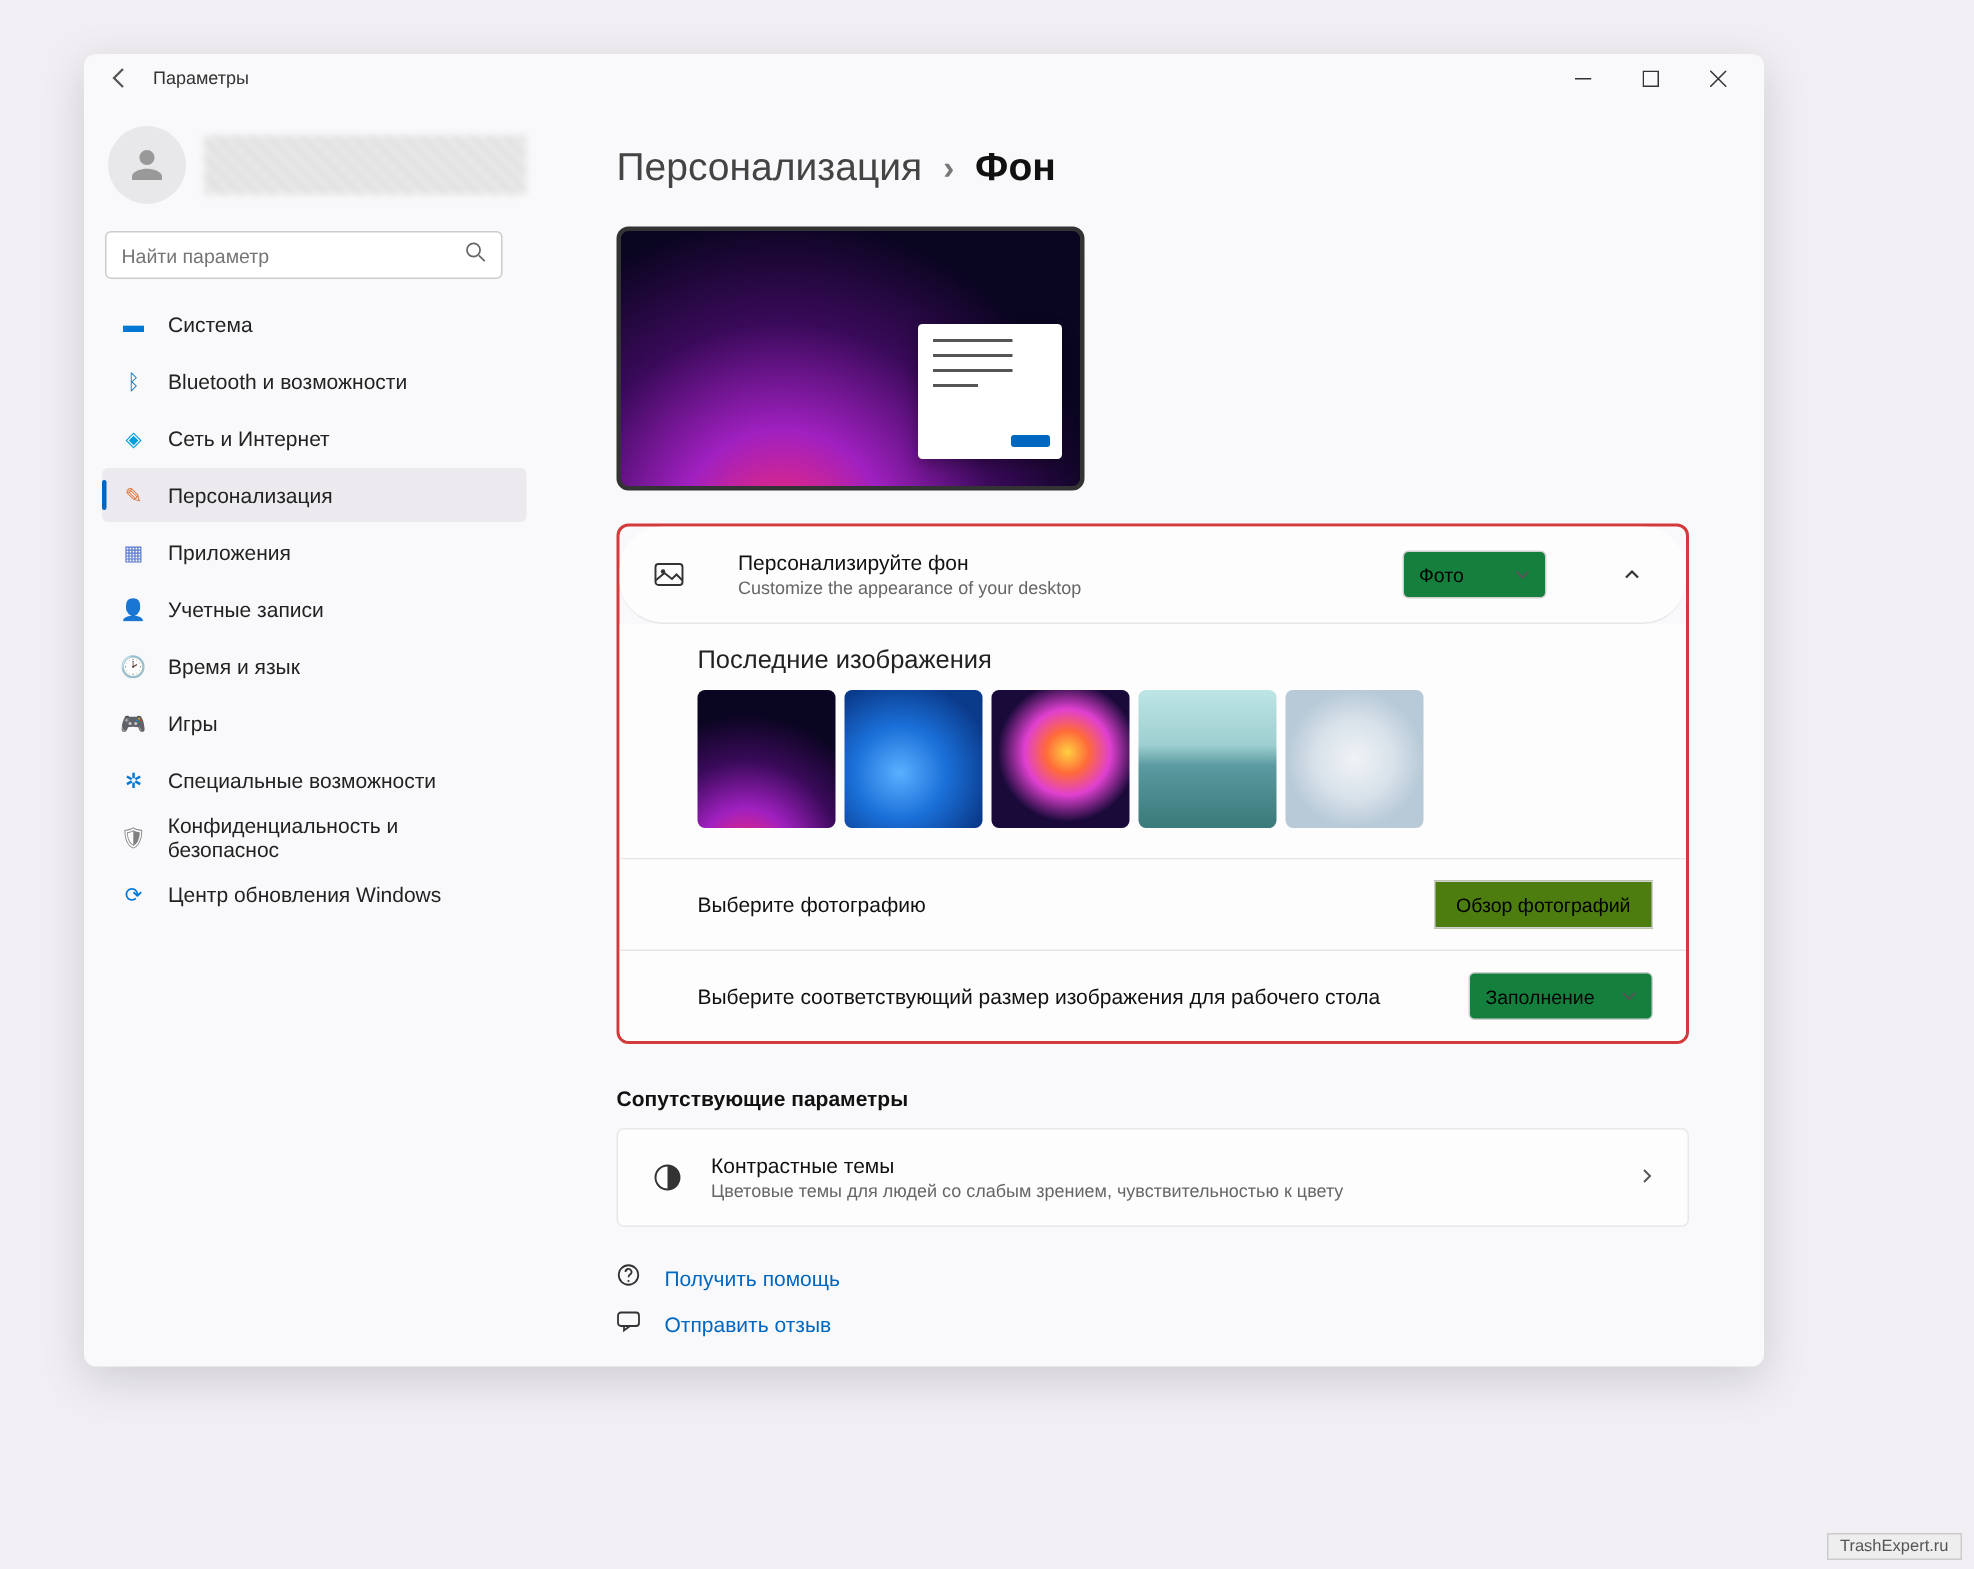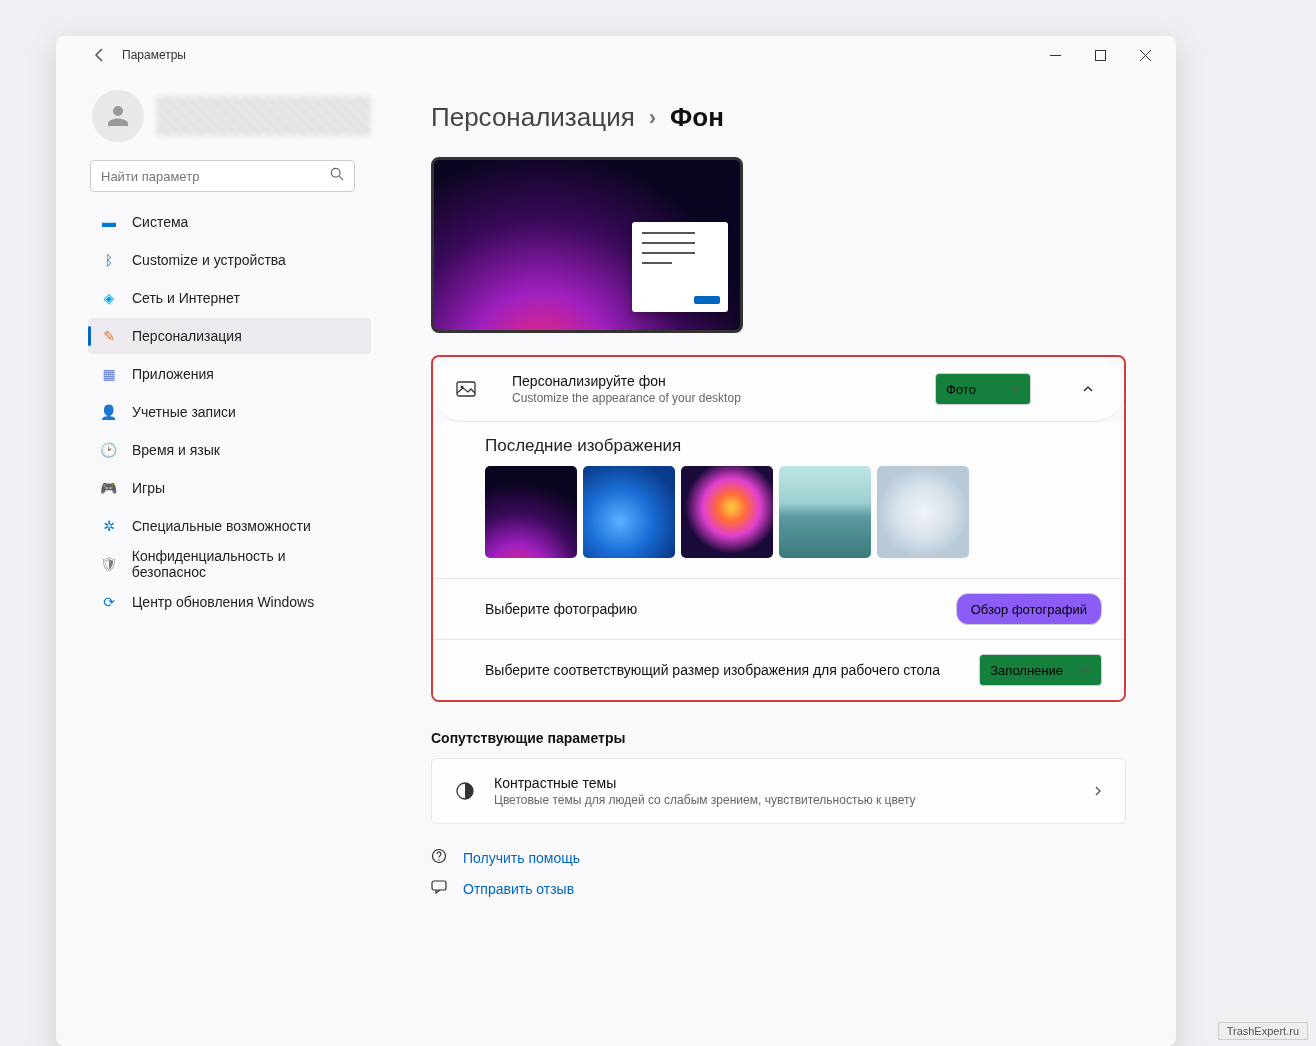--- a/index.html
+++ b/index.html
@@ -1,17 +1,17 @@
 <!DOCTYPE html>
 <html><head>
 <meta charset="utf-8">
 <style>
 * { box-sizing: border-box; margin: 0; padding: 0; font-family: "Segoe UI", Arial, sans-serif; }
 body { background: #f1eff4; width: 1316px; height: 1046px; position: relative; }
-.window { position: absolute; left: 56px; top: 36px; width: 1120px; height: 1010px; background: #f9f9fb; border-radius: 8px; box-shadow: 0 8px 30px rgba(0,0,0,0.15); overflow: hidden; display: flex; flex-direction: column; padding-left: 20px; }
+.window { position: absolute; left: 56px; top: 36px; width: 1120px; height: 875px; background: #f9f9fb; border-radius: 8px; box-shadow: 0 8px 30px rgba(0,0,0,0.15); overflow: hidden; display: flex; flex-direction: column; }
 .titlebar { height: 38px; display: flex; align-items: center; padding: 0 8px; }
 .back-btn { width: 32px; height: 32px; display: flex; align-items: center; justify-content: center; cursor: pointer; color: #555; }
 .app-title { font-size: 12px; color: #333; margin-left: 6px; }
 .win-controls { margin-left: auto; display: flex; }
 .win-btn { width: 45px; height: 32px; display: flex; align-items: center; justify-content: center; cursor: pointer; color: #333; }
 .win-btn svg { width: 11px; height: 11px; }
 .body { flex: 1; display: flex; }
 .sidebar { width: 295px; padding: 10px 0 10px 12px; }
 .profile { display: flex; align-items: center; padding: 6px 0 18px 4px; gap: 12px; }
 .avatar { width: 52px; height: 52px; border-radius: 50%; background: #e8e8ea; display: flex; align-items: center; justify-content: center; }
@@ -50,21 +50,21 @@
 .thumb { width: 92px; height: 92px; border-radius: 5px; cursor:pointer; background-size:cover;}
 .t1 { background: radial-gradient(circle at 35% 120%, #ff2a68 0%, #a020c0 25%, #3a0a5a 50%, #0a0520 75%);}
 .t2 { background: radial-gradient(circle at 40% 60%, #5ab0ff 0%, #1a6fd8 40%, #0a3a8a 80%);}
 .t3 { background: linear-gradient(135deg,#1a0a2a 40%, #1a0a2a 40%), radial-gradient(circle at 60% 50%, #ffcc00 0%, #ff6a00 30%, #c020c0 60%, #1a0a2a 80%); background-blend-mode: normal;}
 .t3 { background: radial-gradient(circle at 55% 45%, #ffd040 0%, #ff6a3a 20%, #e040d0 40%, #1a0a3a 65%);}
 .t4 { background: linear-gradient(to bottom, #bde5e5 0%, #9ecfd0 40%, #5a9aa0 55%, #3a7a7a 100%);}
 .t5 { background: radial-gradient(circle at 50% 50%, #f0f3f6 0%, #d8e2ea 40%, #b8cad8 70%);}
 .sub-row { padding: 14px 22px 14px 52px; background:#fdfdfe; border-bottom: 1px solid #e6e6e8; display:flex; align-items:center;}
 .sub-row:last-child{border-bottom:none;}
 .sub-row .label { flex:1; font-size: 14px; color: #111;}
-.btn-outline { height: 32px; border: 1px solid #d0d0d0; border-radius: 12px; background: #8b5cf6; padding: 0 14px; font-size: 13px; cursor:pointer;}
+.btn-outline { height: 32px; border: 1px solid #d0d0d0; border-radius: 0; background: #4d7c0f; padding: 0 14px; font-size: 13px; cursor:pointer;}
 .related-title { font-size: 14px; font-weight: 600; color: #111; margin-bottom: 12px;}
 .related-card { background: #fdfdfe; border: 1px solid #e8e8ea; border-radius: 5px; padding: 16px 22px; display: flex; align-items: center; gap: 18px; cursor:pointer; margin-bottom:24px;}
 .related-card .chev-r { margin-left:auto; color:#555;}
 .link-row { display: flex; align-items: center; gap: 14px; font-size: 14px; color: #0067c0; cursor: pointer; margin-bottom: 12px;}
 .link-row .licon { color:#333; width:18px;}
 .watermark { position:absolute; right:8px; bottom:6px; background:#eee; border:1px solid #ccc; padding:2px 8px; font-size:11px; color:#555;}
 </style>
 </head>
 <body>
 
@@ -112,21 +112,21 @@
               <path d="M10.5 10.5 L15 15" stroke="currentColor" stroke-width="1.3"></path>
             </svg></span>
       </div>
       <ul class="nav">
         <li class="nav-item">
             <span class="nav-icon" style="color:#0078d4">▬</span>
             <span>Система</span>
           </li>
         <li class="nav-item">
             <span class="nav-icon" style="color:#0078d4">ᛒ</span>
-            <span>Customize и устройства</span>
+            <span>Bluetooth и возможности</span>
           </li>
         <li class="nav-item">
             <span class="nav-icon" style="color:#00a0e0">◈</span>
             <span>Сеть и Интернет</span>
           </li>
         <li class="nav-item active">
             <span class="nav-icon" style="color:#e07030">✎</span>
             <span>Персонализация</span>
           </li>
         <li class="nav-item">

